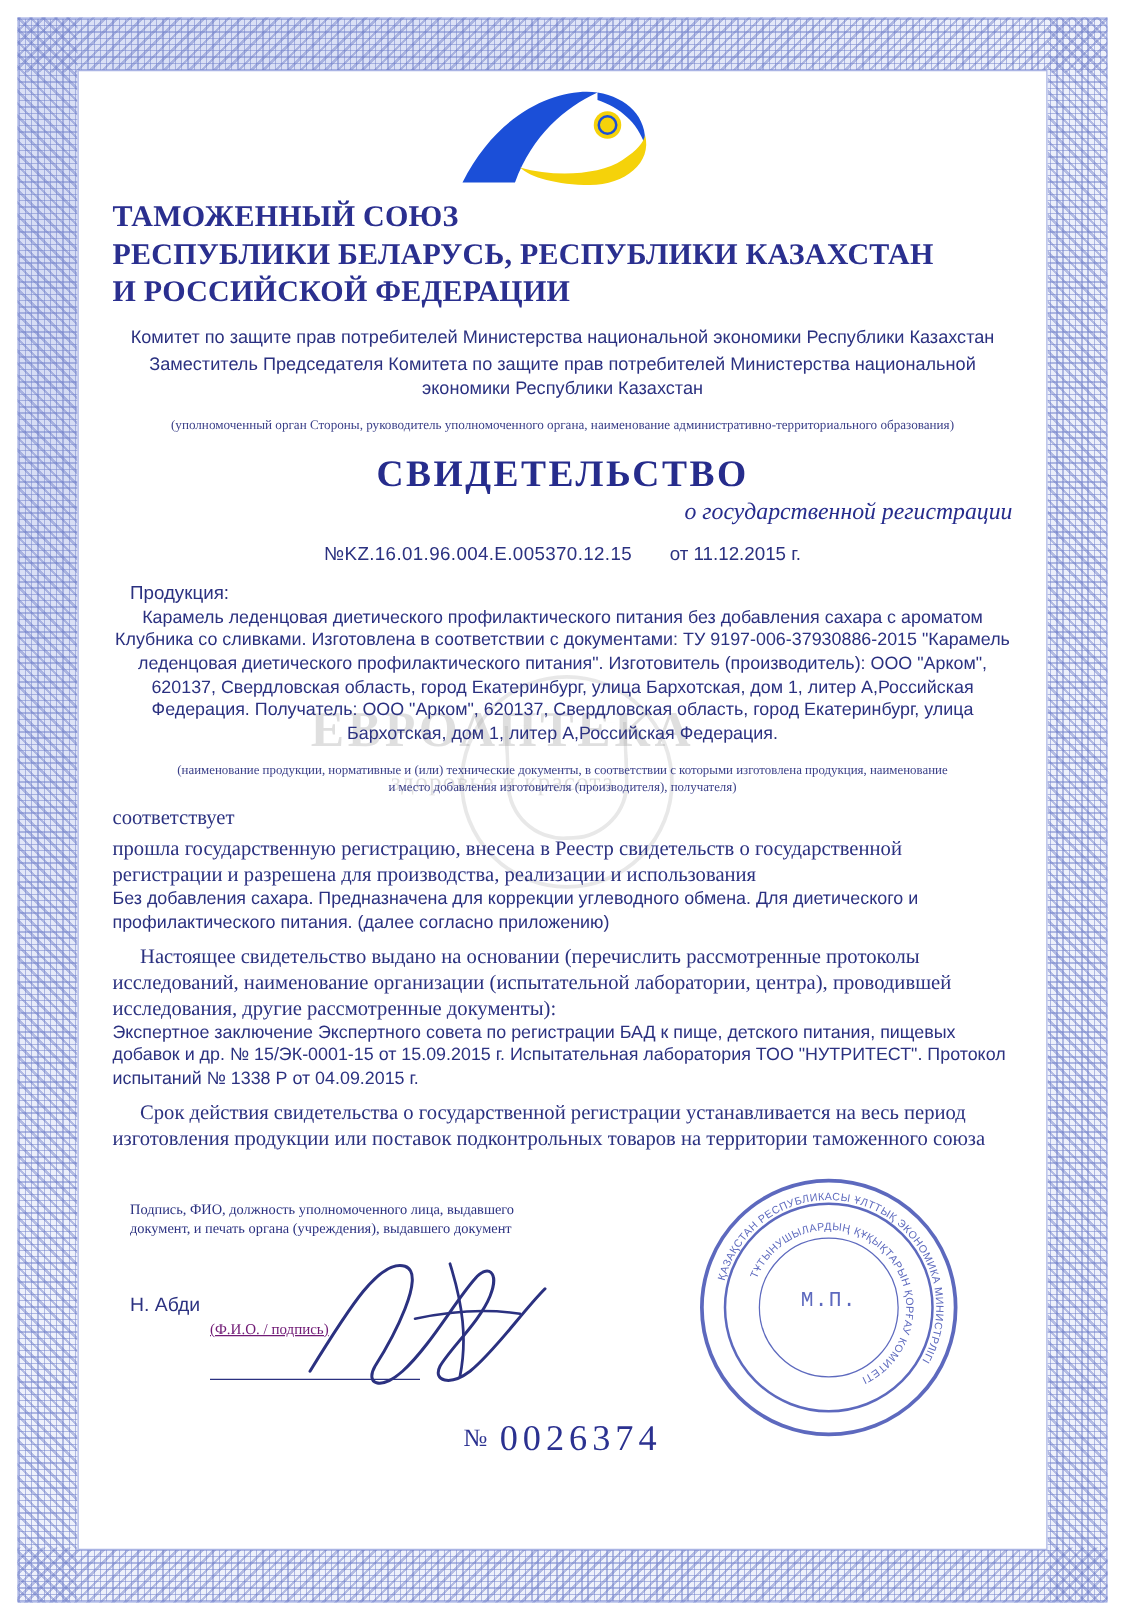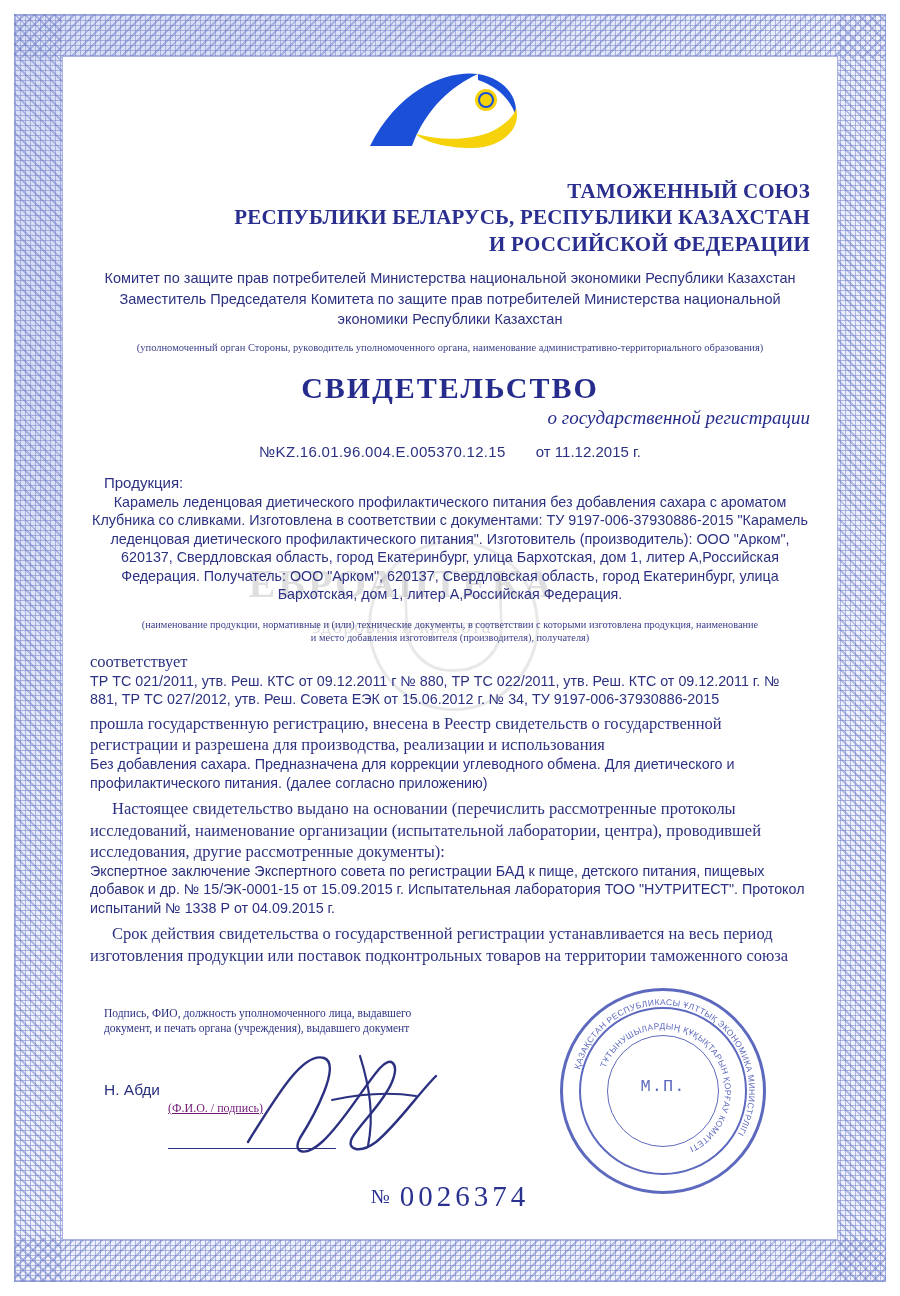--- a/index.html
+++ b/index.html
@@ -114,28 +114,28 @@
   }
 
   .emblem {
     width: 100%;
     height: 92px;
     position: relative;
   }
   .emblem svg { position: absolute; left: 50%; transform: translateX(-50%); top: 2px; }
 
   .union-title {
-    text-align: right;
+    text-align: left;
     font-family: "Liberation Serif", serif;
     font-weight: bold;
-    font-size: 21px;
+    font-size: 24px;
     line-height: 1.25;
     color: #2a2f8f;
     letter-spacing: 0.2px;
-    margin-top: 20px;
+    margin-top: 1px;
   }
 
   .authority {
     text-align: center;
     font-family: "Liberation Sans", sans-serif;
     font-size: 14.5px;
     line-height: 1.35;
     color: #2b3180;
     margin-top: 12px;
   }
@@ -376,21 +376,20 @@
 
     <div class="section-label">Продукция:</div>
     <div class="body-block">Карамель леденцовая диетического профилактического питания без добавления сахара с ароматом Клубника со сливками.  Изготовлена в соответствии с документами: ТУ 9197-006-37930886-2015 "Карамель леденцовая диетического профилактического питания". Изготовитель (производитель):  ООО "Арком", 620137, Свердловская область, город Екатеринбург, улица Бархотская, дом 1, литер А,Российская Федерация.   Получатель: ООО "Арком", 620137, Свердловская область, город Екатеринбург, улица Бархотская, дом 1, литер А,Российская Федерация.</div>
 
     <div class="small-caption">
       <div>(наименование продукции, нормативные и (или) технические документы, в соответствии с которыми изготовлена продукция, наименование</div>
       <div>и место добавления изготовителя (производителя), получателя)</div>
     </div>
 
     <div class="serif-block">соответствует</div>
-    <div class="sans-block">ТР ТС 021/2011, утв. Реш. КТС от 09.12.2011 г № 880, ТР ТС 022/2011, утв. Реш. КТС от 09.12.2011 г. № 881, ТР ТС 027/2012, утв. Реш. Совета ЕЭК от 15.06.2012 г. № 34, ТУ 9197-006-37930886-2015</div>
 
     <div class="serif-block overlap-1">прошла государственную регистрацию, внесена в Реестр свидетельств о государственной регистрации и разрешена для производства, реализации и использования</div>
 
     <div class="sans-block">Без добавления сахара. Предназначена для коррекции углеводного обмена. Для диетического и профилактического питания. (далее согласно приложению)</div>
 
     <div class="serif-block indent">Настоящее свидетельство выдано на основании (перечислить рассмотренные протоколы исследований, наименование организации  (испытательной лаборатории, центра), проводившей исследования, другие рассмотренные документы):</div>
 
     <div class="sans-block">Экспертное заключение Экспертного совета по регистрации БАД к пище, детского питания, пищевых добавок и др. № 15/ЭК-0001-15 от 15.09.2015 г. Испытательная лаборатория ТОО "НУТРИТЕСТ". Протокол испытаний № 1338 Р от 04.09.2015 г.</div>
 
     <div class="serif-block indent">Срок действия свидетельства о государственной регистрации устанавливается на весь период изготовления продукции или поставок подконтрольных товаров на территории таможенного союза</div>

